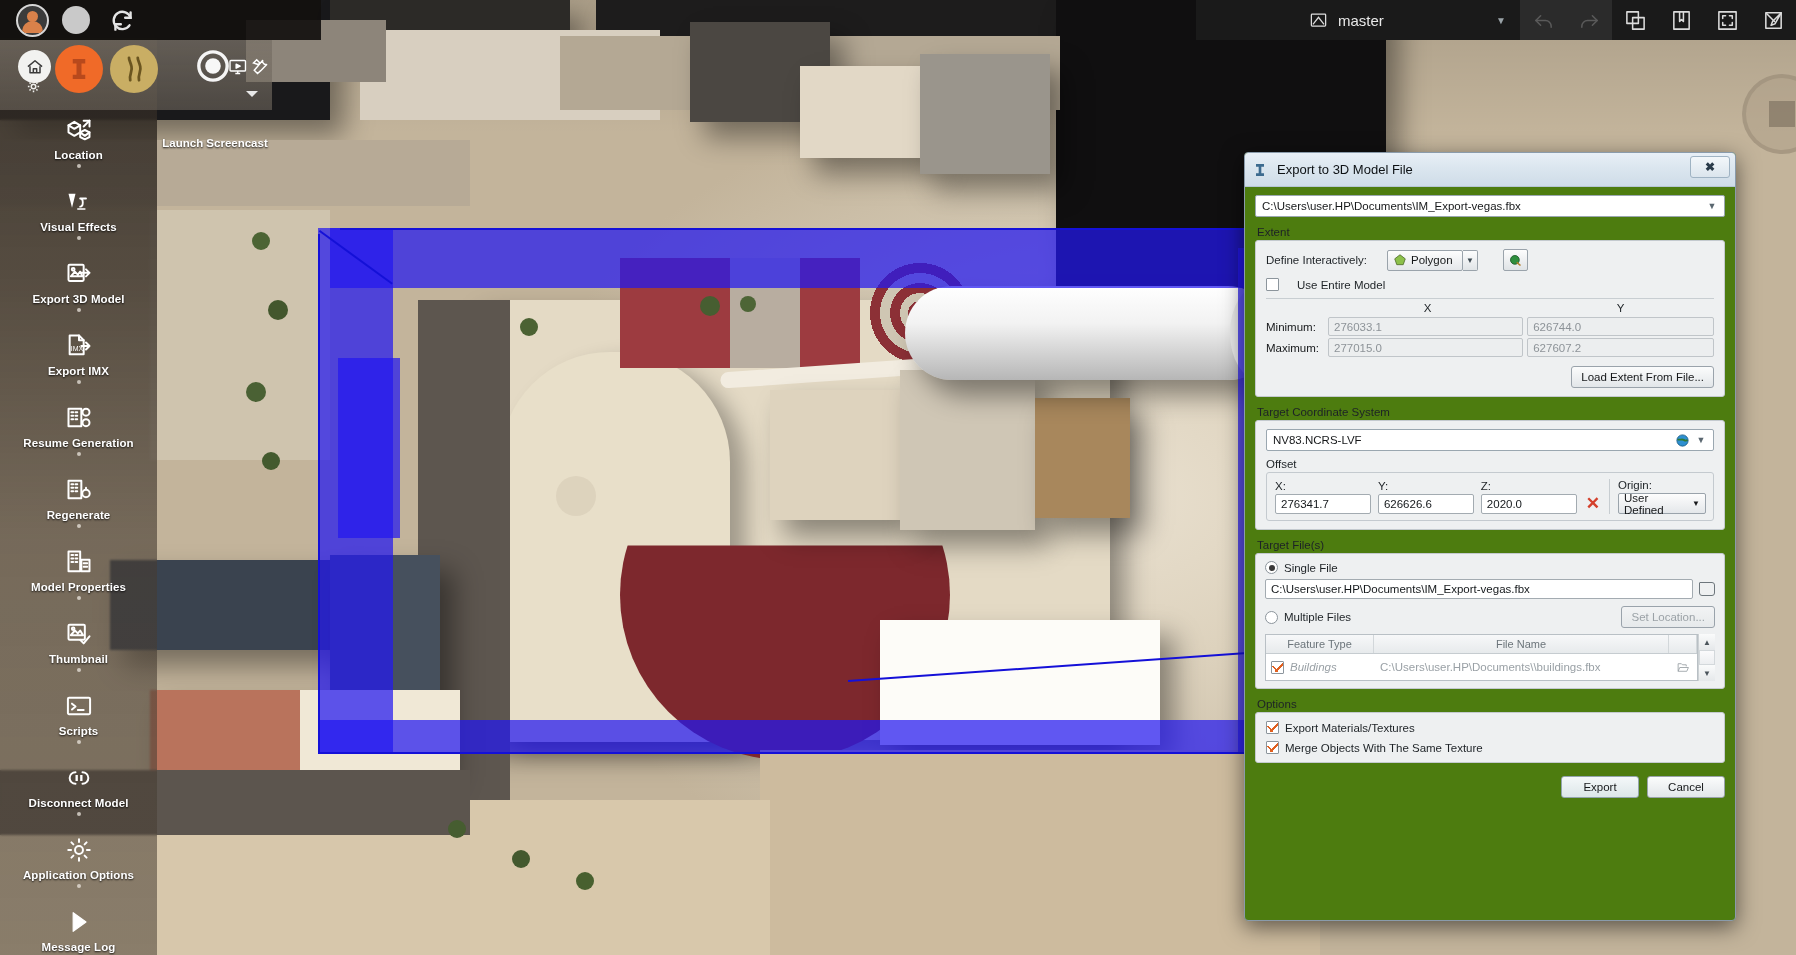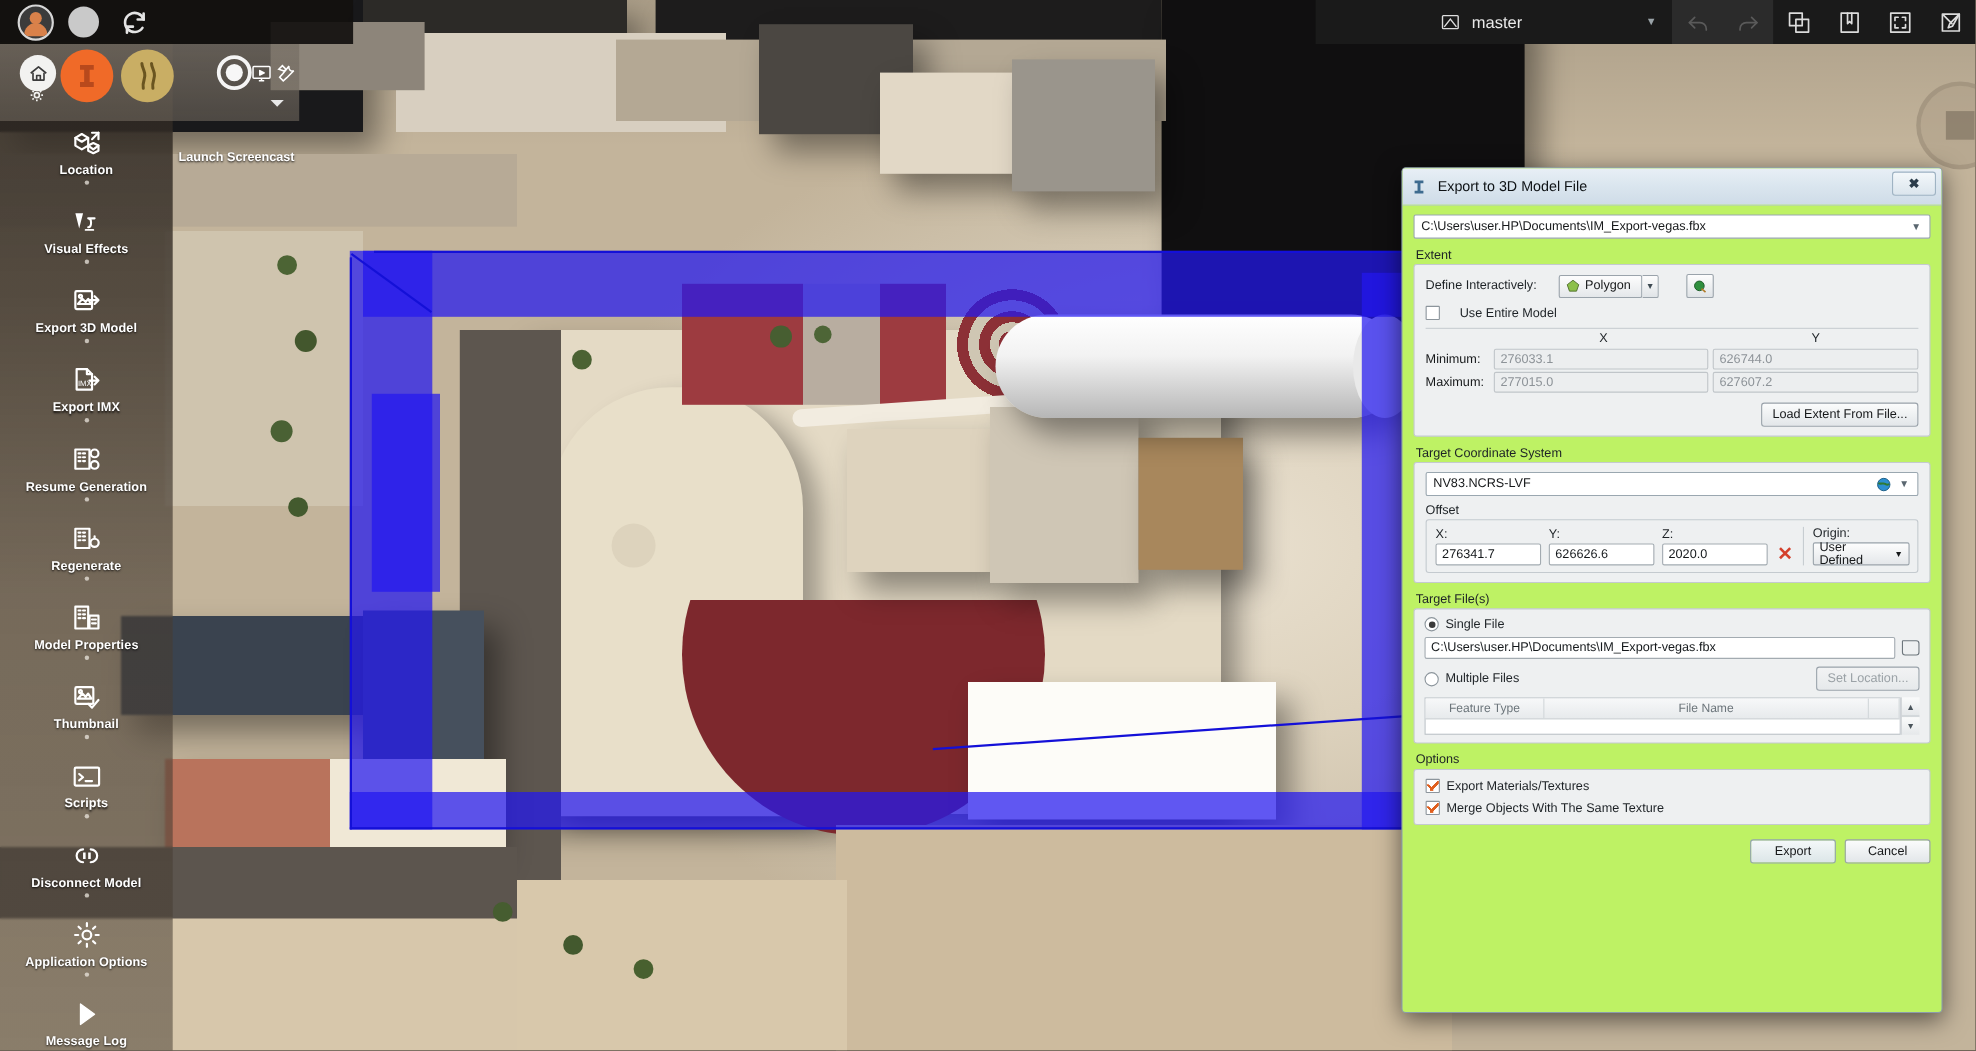--- a/index.html
+++ b/index.html
@@ -75,22 +75,22 @@
   .tb-btn.disabled svg{stroke:#5a5a5a;}
   #undo-redo{background:#2b2b2b;}
 
   
   #nav-wheel{position:absolute;right:-26px;top:74px;width:80px;height:80px;border-radius:50%;
      background:rgba(170,155,133,.45);border:4px solid rgba(150,136,116,.5);}
   #nav-wheel .inner{position:absolute;left:50%;top:50%;transform:translate(-50%,-50%);
      width:26px;height:26px;background:rgba(120,108,92,.6);}
 
   
-  #dialog{position:absolute;left:1274px;top:152px;width:492px;height:769px;
-     background:#bef264;border:1px solid #8a9bab;border-radius:4px;
+  #dialog{position:absolute;left:1244px;top:152px;width:492px;height:769px;
+     background:#4d7c0f;border:1px solid #8a9bab;border-radius:4px;
      box-shadow:0 6px 22px rgba(0,0,0,.55);
      font-size:11.5px;color:#16181a;}
   #dlg-titlebar{height:34px;
      background:linear-gradient(180deg,#e8eff6 0%, #dbe6ef 45%, #cfdce8 100%);
      border-radius:3px 3px 0 0;border-bottom:1px solid #b6c6d4;
      display:flex;align-items:center;padding:0 6px;position:relative;}
   #dlg-title{font-size:13px;margin-left:8px;color:#0d1114;}
   #dlg-icon{width:18px;height:18px;display:flex;align-items:center;justify-content:center;}
   #dlg-close{position:absolute;right:5px;top:3px;width:40px;height:22px;
      background:linear-gradient(180deg,#f3f7fa,#dbe5ed);border:1px solid #9fb3c3;border-radius:3px;
@@ -660,20 +660,33 @@
           <span class="btn disabled" style="margin-left:auto">Set Location...</span>
         </div>
 
         <div style="display:flex;margin-top:6px">
           <div class="ftable" style="flex:1">
             <div class="hdr">
               <div class="c1">Feature Type</div>
               <div class="c2">File Name</div>
               <div class="c3"></div>
             </div>
+            <div class="row2">
+              <div class="c1">
+                <span class="chk on"></span>
+                <span>Buildings</span>
+              </div>
+              <div class="c2">C:\Users\user.HP\Documents\\buildings.fbx</div>
+              <div class="c3">
+                <svg viewBox="0 0 24 24" style="width:14px;height:13px;fill:none;stroke:#9aa1a6;stroke-width:1.6">
+                    <path d="M3 19V5h6l2 2h7v3"></path>
+                    <path d="M3 19l3-7h16l-3 7z"></path>
+                  </svg>
+              </div>
+            </div>
           </div>
           <div class="sbar">
             <div class="sbtn">▲</div>
             <div class="sthumb"></div>
             <div class="sbtn">▼</div>
           </div>
         </div>
       </div>
 
       <div class="grp-label">Options</div>

